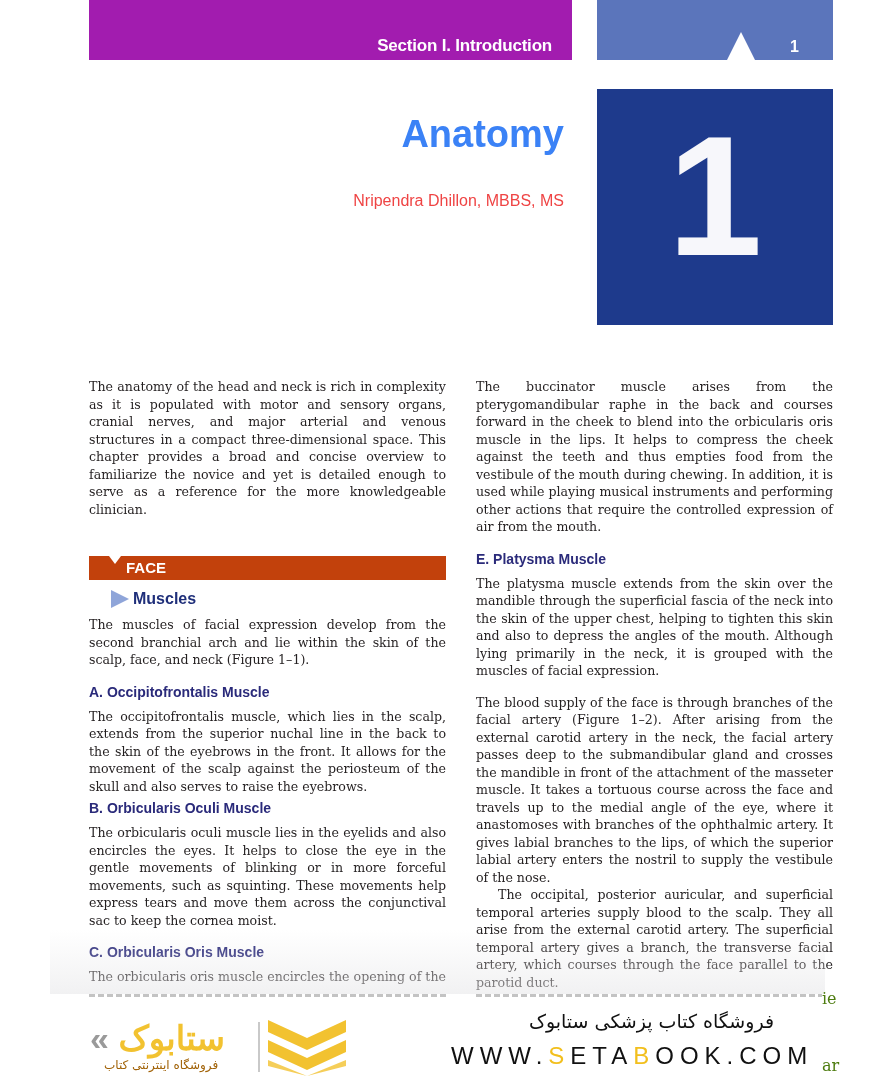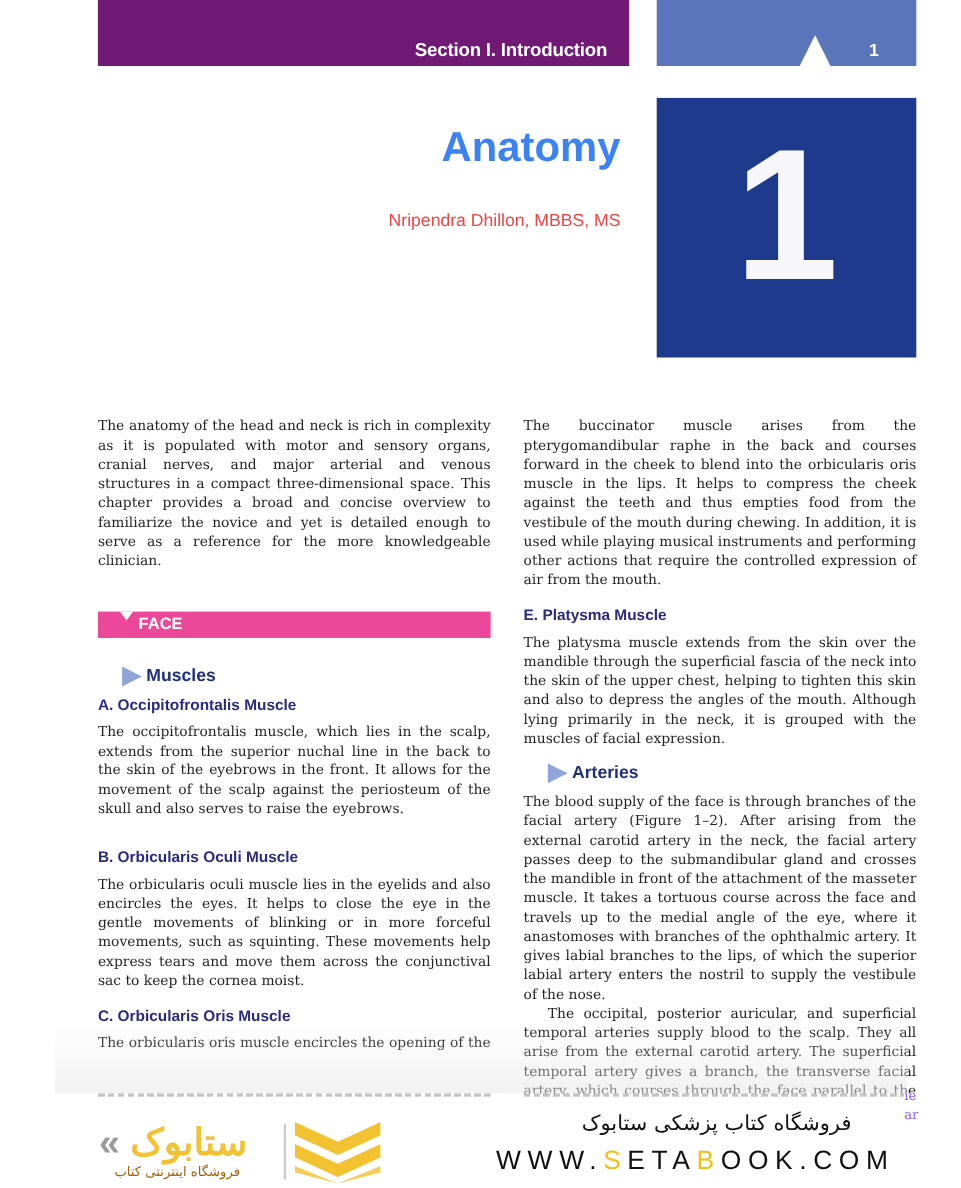--- a/index.html
+++ b/index.html
@@ -4,21 +4,21 @@
 <style>
   html, body { margin: 0; padding: 0; }
   body {
     width: 874px; height: 1080px; overflow: hidden; position: relative;
     background: #ffffff;
     font-family: "DejaVu Serif", serif;
     color: #231f20;
   }
   .abs { position: absolute; }
   .sec-bar {
-    left: 89px; top: 0; width: 483px; height: 60px; background: #701a75;
+    left: 89px; top: 0; width: 483px; height: 60px; background: #a21caf;
   }
   .sec-bar .label {
     position: absolute; right: 20px; bottom: 4px;
     font-family: "Liberation Sans", sans-serif; font-weight: bold;
     font-size: 17px; color: #ffffff; letter-spacing: -0.2px;
   }
   .page-tab {
     left: 597px; top: 0; width: 236px; height: 60px; background: #5b75bb;
   }
   .page-tab .notch {
@@ -67,21 +67,21 @@
   .h2 .tri {
     width: 0; height: 0;
     border-top: 9px solid transparent; border-bottom: 9px solid transparent;
     border-left: 18px solid #8fa5d9;
   }
   .h2 .txt {
     font-family: "Liberation Sans", sans-serif; font-weight: bold;
     font-size: 16px; color: #1f2f7a;
   }
   .face-bar {
-    position: relative; height: 24px; background: #ec4899; margin: 0 0 26px 0;
+    position: relative; height: 24px; background: #c2410c; margin: 0 0 10px 0;
   }
   .face-bar .notch {
     position: absolute; left: 20px; top: 0; width: 0; height: 0;
     border-left: 6px solid transparent; border-right: 6px solid transparent;
     border-top: 8px solid #ffffff;
   }
   .face-bar .txt {
     position: absolute; left: 37px; top: 3px;
     font-family: "Liberation Sans", sans-serif; font-weight: bold;
     font-size: 15px; color: #ffffff;
@@ -114,21 +114,21 @@
     direction: rtl;
   }
   .store-url {
     position: absolute; left: 451px; top: 1042px;
     font-family: "Liberation Sans", sans-serif; font-size: 24px; color: #111;
     letter-spacing: 6px;
     text-align: right;
   }
   .store-url .hl { color: #f2bf1d; }
   .cut-right {
-    position: absolute; left: 822px; font-size: 12px; color: #8b5cf6;
+    position: absolute; left: 822px; font-size: 16px; color: #4d7c0f;
   }
   .cutline {
     position: absolute; height: 3px; background: repeating-linear-gradient(90deg, #555 0 6px, transparent 6px 9px);
     opacity: 0.35;
   }
 </style>
 </head>
 <body>
 
 <div class="abs sec-bar">
@@ -150,57 +150,54 @@
 
   <div class="face-bar">
     <span class="notch"></span>
     <span class="txt">FACE</span>
   </div>
 
   <div class="h2">
     <span class="tri"></span>
     <span class="txt">Muscles</span>
   </div>
+  <p class="body" style="margin-bottom:15px;">The muscles of facial expression develop from the second branchial arch and lie within the skin of the scalp, face, and neck (Figure 1–1).</p>
 
   <div class="sub-h">A. Occipitofrontalis Muscle</div>
-  <p class="body" style="margin-bottom:27px;">The occipitofrontalis muscle, which lies in the scalp, extends from the superior nuchal line in the back to the skin of the eyebrows in the front. It allows for the movement of the scalp against the periosteum of the skull and also serves to raise the eyebrows.</p>
+  <p class="body" style="margin-bottom:5px;">The occipitofrontalis muscle, which lies in the scalp, extends from the superior nuchal line in the back to the skin of the eyebrows in the front. It allows for the movement of the scalp against the periosteum of the skull and also serves to raise the eyebrows.</p>
 
   <div class="sub-h">B. Orbicularis Oculi Muscle</div>
   <p class="body" style="margin-bottom:15px;">The orbicularis oculi muscle lies in the eyelids and also encircles the eyes. It helps to close the eye in the gentle movements of blinking or in more forceful movements, such as squinting. These movements help express tears and move them across the conjunctival sac to keep the cornea moist.</p>
 
   <div class="sub-h">C. Orbicularis Oris Muscle</div>
   <p class="body" style="text-align:justify;text-align-last:justify;">The orbicularis oris muscle encircles the opening of the</p>
 </div>
 
 <div class="col col-right">
   <p class="body" style="margin-bottom:15px;">The buccinator muscle arises from the pterygomandibular raphe in the back and courses forward in the cheek to blend into the orbicularis oris muscle in the lips. It helps to compress the cheek against the teeth and thus empties food from the vestibule of the mouth during chewing. In addition, it is used while playing musical instruments and performing other actions that require the controlled expression of air from the mouth.</p>
 
   <div class="sub-h">E. Platysma Muscle</div>
   <p class="body" style="margin-bottom:14px;">The platysma muscle extends from the skin over the mandible through the superficial fascia of the neck into the skin of the upper chest, helping to tighten this skin and also to depress the angles of the mouth. Although lying primarily in the neck, it is grouped with the muscles of facial expression.</p>
 
-  <div class="h2">
-    <span class="tri"></span>
-    <span class="txt">Arteries</span>
-  </div>
   <p class="body">The blood supply of the face is through branches of the facial artery (Figure 1–2). After arising from the external carotid artery in the neck, the facial artery passes deep to the submandibular gland and crosses the mandible in front of the attachment of the masseter muscle. It takes a tortuous course across the face and travels up to the medial angle of the eye, where it anastomoses with branches of the ophthalmic artery. It gives labial branches to the lips, of which the superior labial artery enters the nostril to supply the vestibule of the nose.</p>
   <p class="body indent" style="margin-bottom:14px;">The occipital, posterior auricular, and superficial temporal arteries supply blood to the scalp. They all arise from the external carotid artery. The superficial temporal artery gives a branch, the transverse facial artery, which courses through the face parallel to the parotid duct.</p>
 
   <div class="h2">
     <span class="tri"></span>
     <span class="txt">Veins</span>
   </div>
 </div>
 
 <div class="abs fade"></div>
 
 <div class="abs footer"></div>
 <div class="cutline" style="left:89px;top:994px;width:357px;"></div>
 <div class="cutline" style="left:476px;top:994px;width:346px;"></div>
 <span class="cut-right" style="top:989px;">ie</span>
-<span class="cut-right" style="top:1006px;">ar</span>
+<span class="cut-right" style="top:1056px;">ar</span>
 
 <div class="logo-word">
   <span style="letter-spacing:-6px;">«</span>
   <span class="y">ستابوک</span>
 </div>
 <div class="logo-sub">فروشگاه اینترنتی کتاب</div>
 <div class="logo-divider"></div>
 <svg class="logo-chevrons" width="78" height="56" viewBox="0 0 78 56">
   <polygon points="0,0 39,18 78,0 78,12 39,30 0,12" fill="#f2c230"></polygon>
   <polygon points="0,20 39,38 78,20 78,32 39,50 0,32" fill="#f2c230"></polygon>

